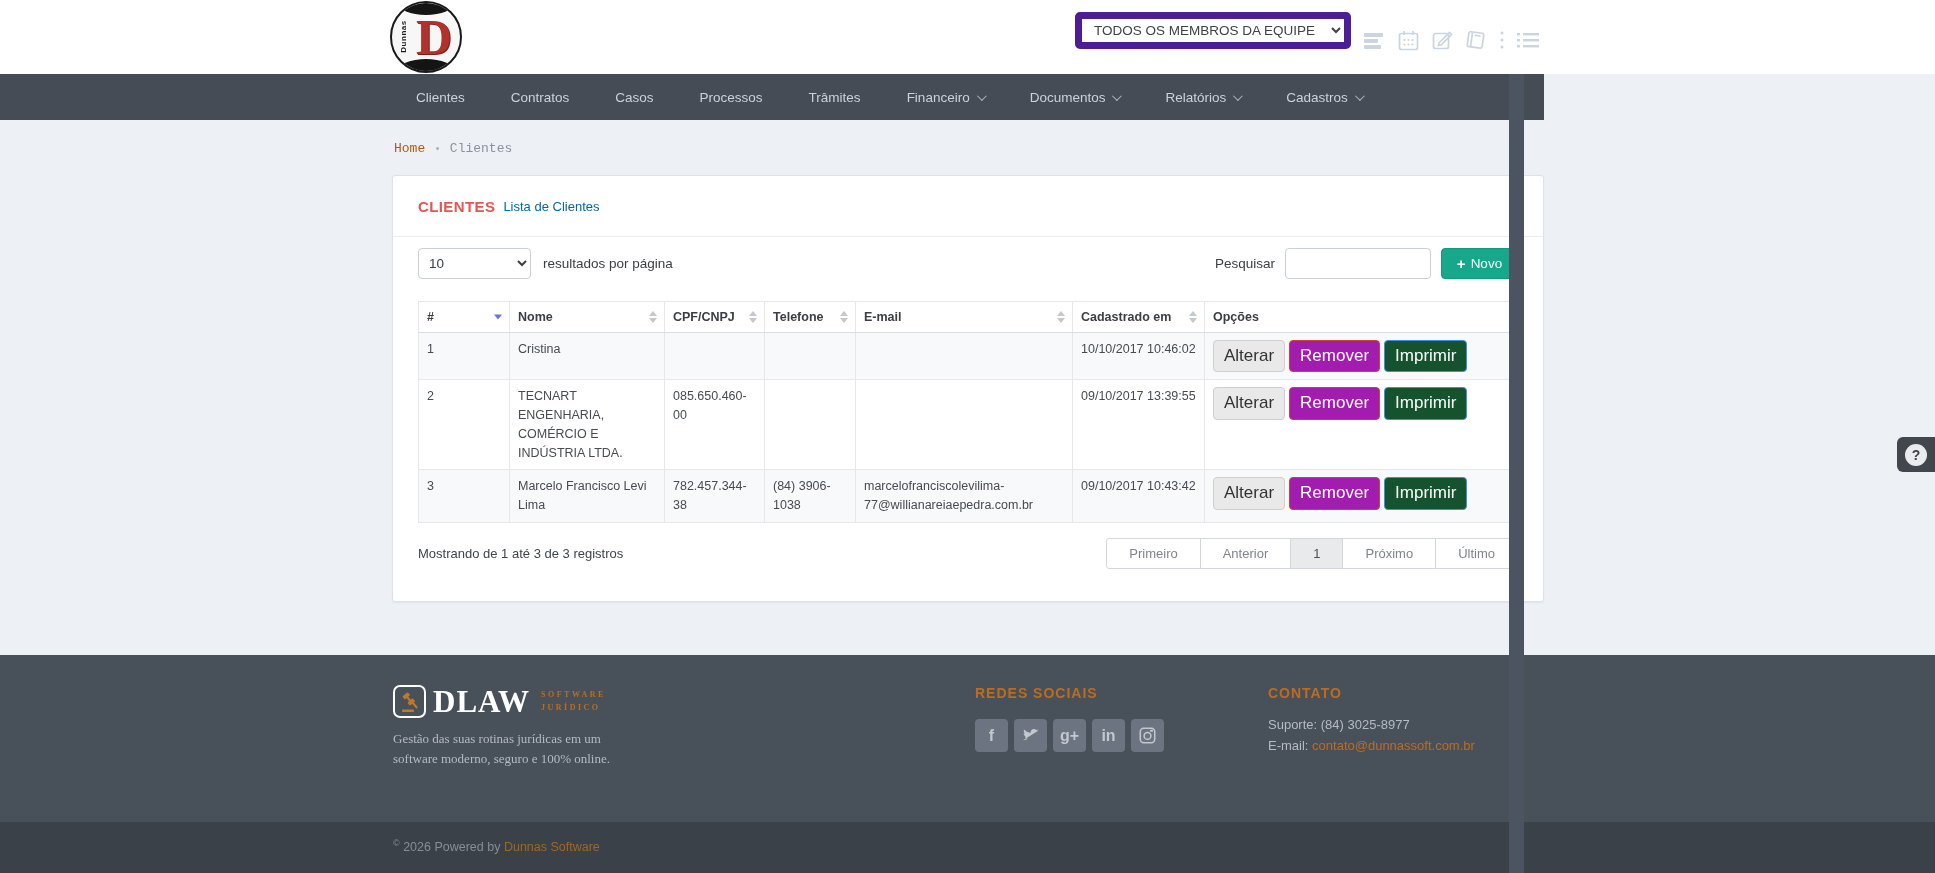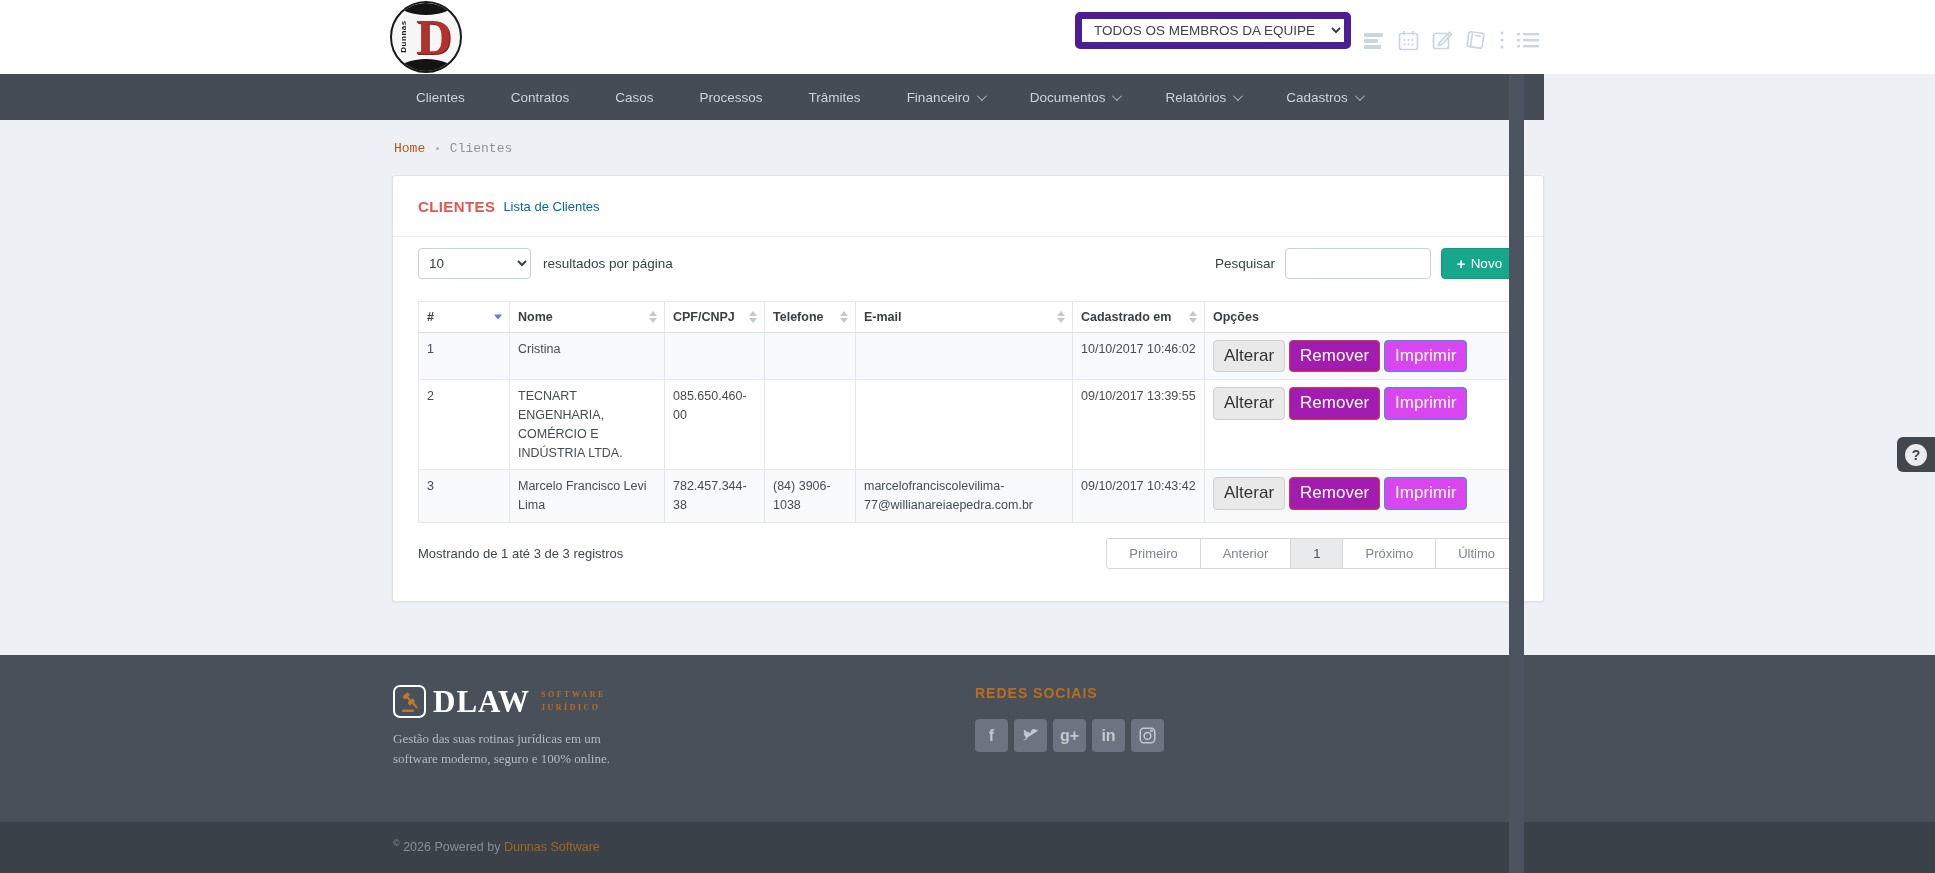--- a/index.html
+++ b/index.html
@@ -68,21 +68,21 @@
   .clients tr.odd td { background:#f8f9fa; }
   .sorts { position:absolute; right:7px; top:50%; transform:translateY(-50%); display:flex; flex-direction:column; gap:2px; }
   .sorts i { width:0; height:0; border-left:4px solid transparent; border-right:4px solid transparent; display:block; }
   .sorts .up { border-bottom:5px solid #c3c8cd; }
   .sorts .dn { border-top:5px solid #c3c8cd; }
   .sorts .dn.active { border-top-color:#6a73dd; }
   .btn { display:inline-block; border-radius:4px; padding:5px 10px; font-size:17px; line-height:1.2;
          border:1px solid transparent; margin-right:4px; cursor:pointer; white-space:nowrap; }
   .btn-default { background:#e9e9e9; border-color:#cfcfcf; color:#333; }
   .btn-danger  { background:#a21caf; border-color:#d43f3a; color:#fff; }
-  .btn-info    { background:#d946ef; border-color:#3c90dd; color:#fff; }
+  .btn-info    { background:#14532d; border-color:#3c90dd; color:#fff; }
 
   .table-footer { display:flex; align-items:center; margin-top:15px; }
   .summary { font-size:13px; color:#3f454b; }
   .pagination { margin-left:auto; display:flex; }
   .page-btn { border:1px solid #d4d8dc; background:#fff; color:#7e858d; padding:7px 22px; font-size:13px;
               margin-left:-1px; cursor:pointer; }
   .page-btn:first-child { border-radius:3px 0 0 3px; margin-left:0; }
   .page-btn:last-child { border-radius:0 3px 3px 0; }
   .page-btn.active { background:#e8eaec; color:#4a5056; }
 
@@ -381,20 +381,30 @@
       <div class="soc">
         <svg width="17" height="17" viewBox="0 0 20 20" fill="none" stroke="currentColor" stroke-width="1.8">
             <rect x="1.5" y="1.5" width="17" height="17" rx="4"></rect>
             <circle cx="10" cy="10.5" r="4"></circle>
             <rect x="13" y="3.2" width="3.4" height="2.4" rx="0.6" fill="currentColor" stroke="none"></rect>
           </svg>
       </div>
     </div>
   </div>
 
+  <div class="f-contact">
+    <div class="f-title">CONTATO</div>
+    <div class="contact-lines">
+      <div>Suporte: (84) 3025-8977</div>
+      <div>
+        <span>E-mail:</span>
+        <a class="lnk" href="#">contato@dunnassoft.com.br</a>
+      </div>
+    </div>
+  </div>
 </div>
 
 <div class="copybar">
   <div class="copytext">
     <sup>©</sup>
     <span>2026 Powered by</span>
     <a class="lnk" href="#">Dunnas Software</a>
   </div>
 </div>
 

